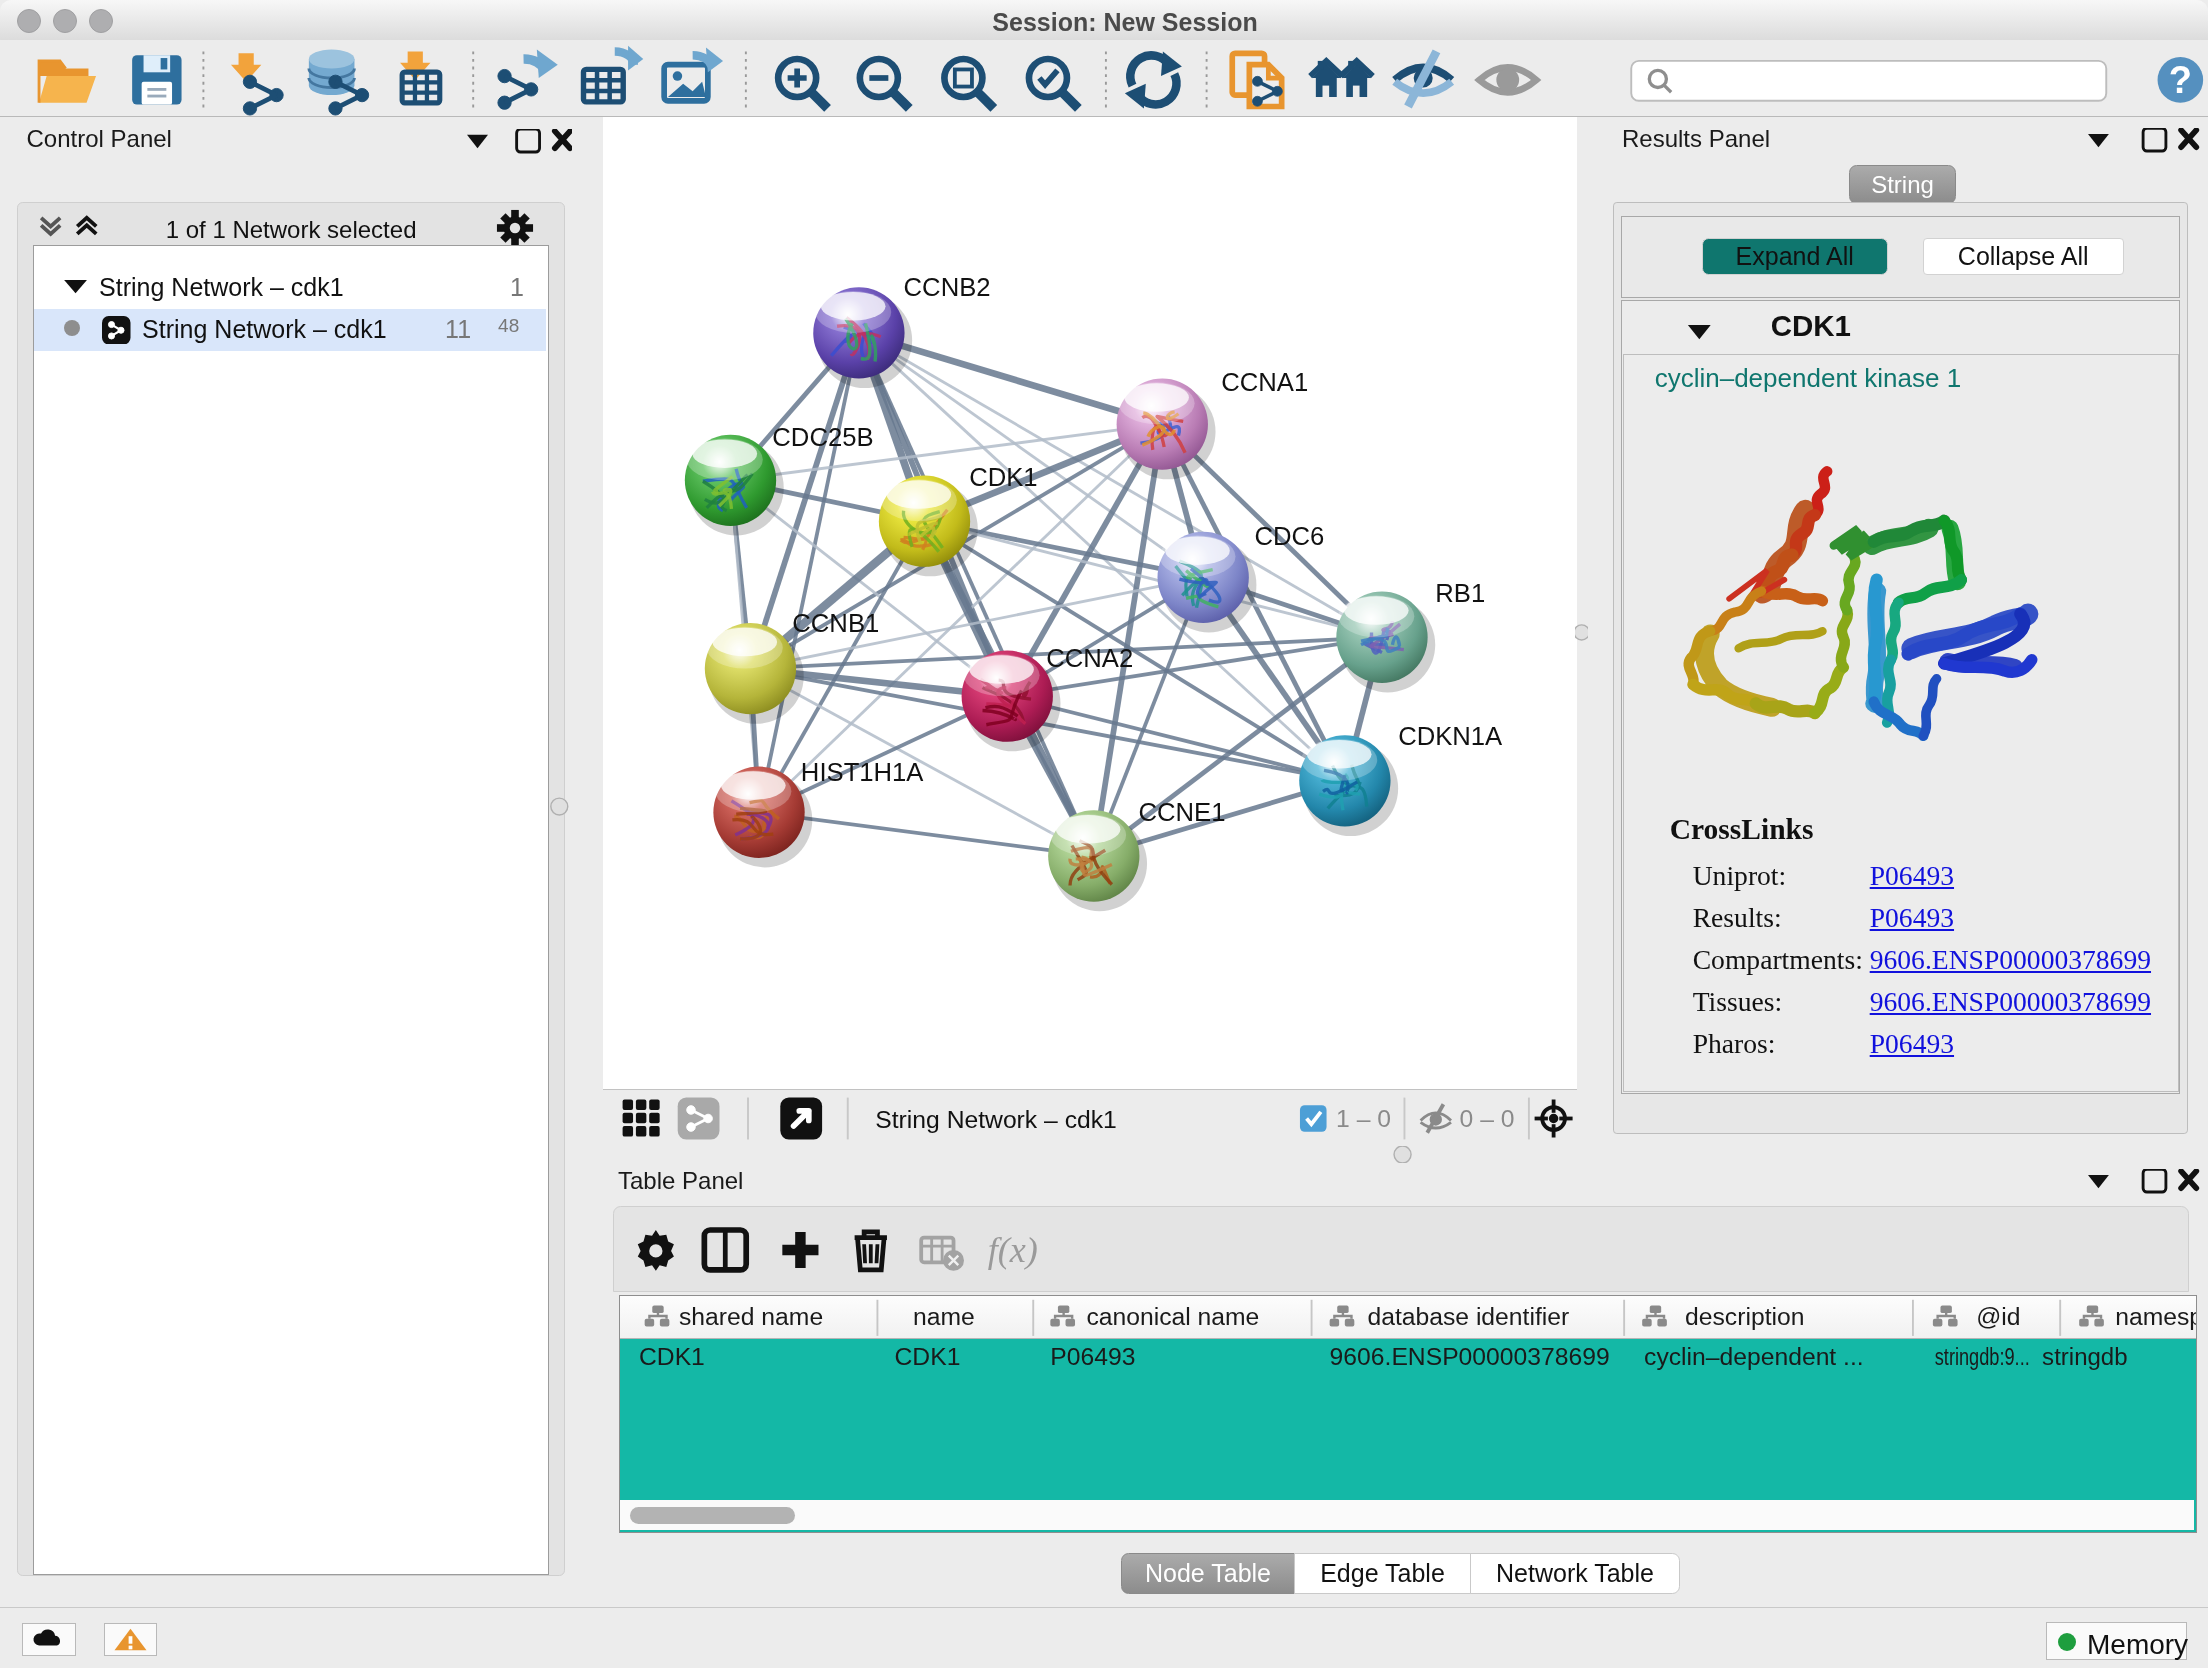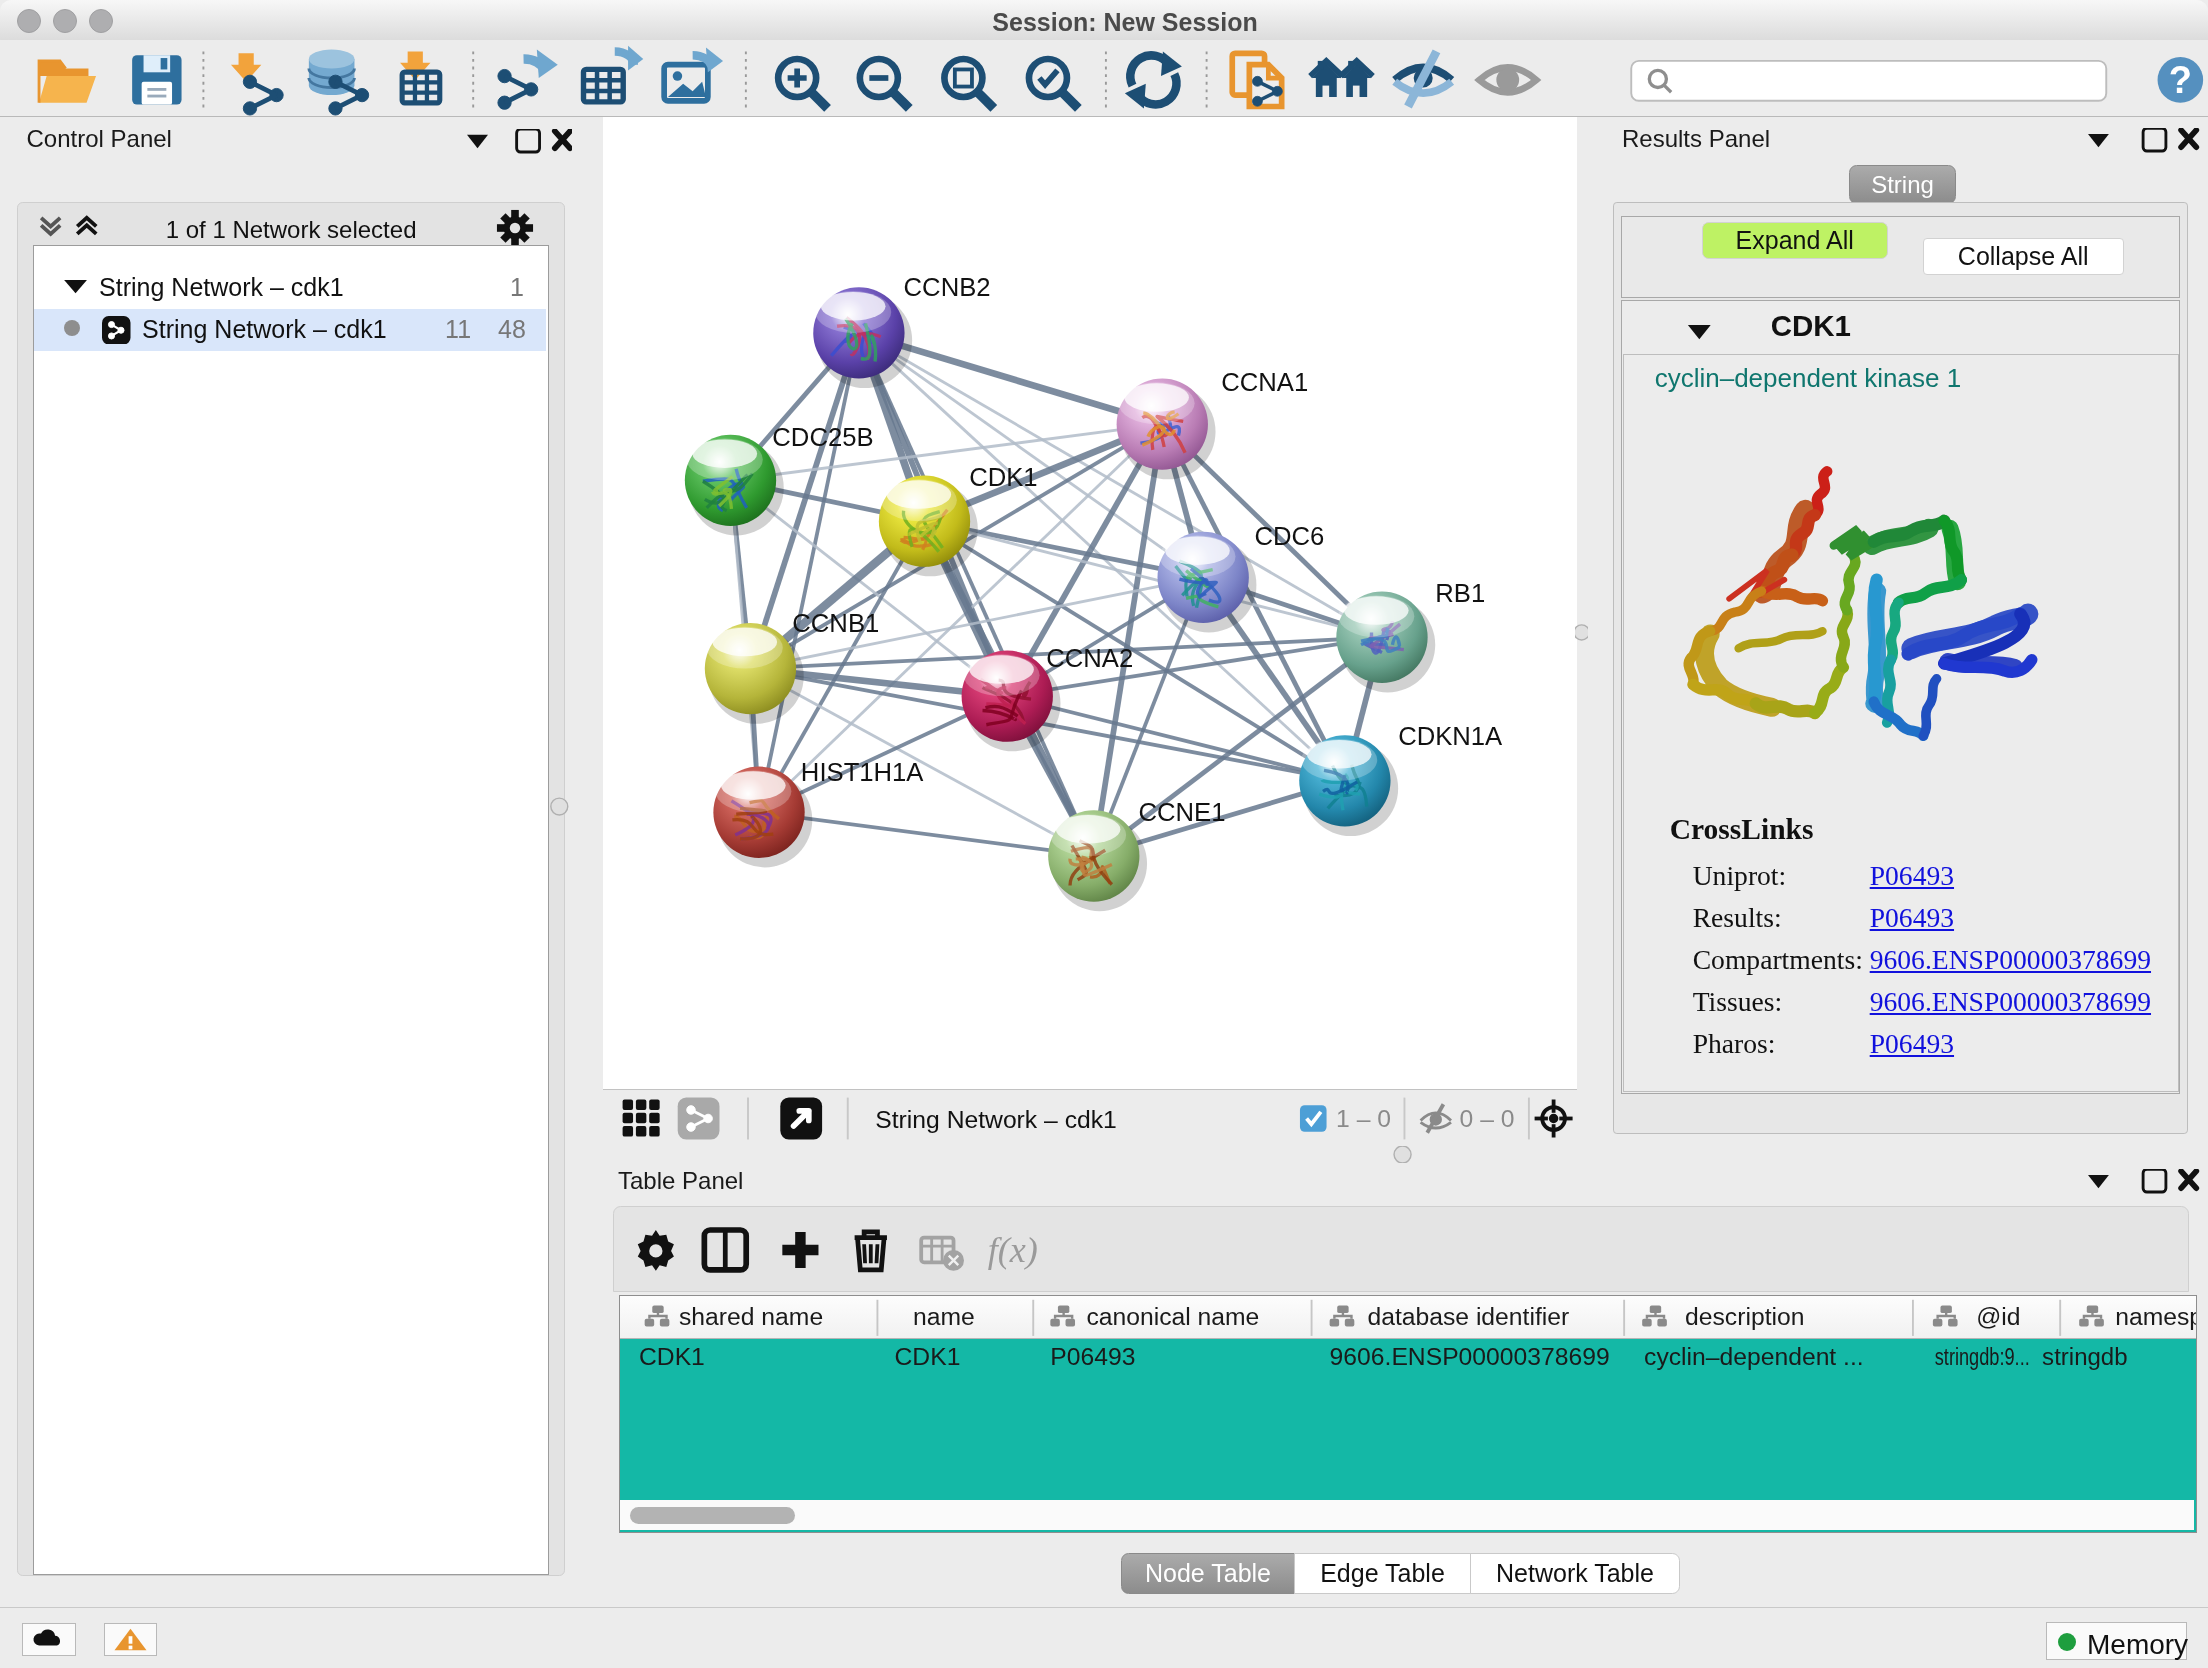--- a/index.html
+++ b/index.html
@@ -220,21 +220,21 @@
             <rect width="30" height="30" rx="7" fill="#111"></rect>
             <g fill="#fff" stroke="#fff">
               <circle cx="20" cy="15" r="3.2"></circle>
               <circle cx="10" cy="9" r="3.2"></circle>
               <circle cx="10" cy="21" r="3.2"></circle>
               <path d="M20 15 L10 9 M20 15 L10 21" stroke-width="2.2"></path>
             </g>
           </svg>
         <span class="abs" style="left:108px;top:5.7px;font-size:25px;color:#111;">String Network – cdk1</span>
         <span class="abs" style="left:411px;top:5.7px;font-size:25px;color:#777;">11</span>
-        <span class="abs" style="left:464px;top:5.7px;font-size:25px;color:#777;">48</span>
+        <span class="abs" style="left:464px;top:5.7px;font-size:19px;color:#777;">48</span>
       </div>
     </div>
   </div>
 </div>
 <svg class="abs" style="left:548px;top:117px;" width="32" height="1029" viewBox="0 0 34 1082">
     <circle cx="12" cy="727" r="9" fill="#e0e0e0" stroke="#b0b0b0" stroke-width="1.5"></circle>
   </svg>
 <div id="netpanel" class="abs" style="left:603px;top:117px;width:974px;height:1029px;background:#fff;">
 <svg class="abs" style="left:0;top:0;" width="974" height="972" viewBox="0 0 1024 1022">
 <defs>
@@ -635,21 +635,21 @@
 <div id="rpanel" class="abs" style="left:1586px;top:117px;width:622px;height:1029px;">
  <div class="abs ptitle" style="left:36px;top:7.6px;">Results Panel</div>
  <svg class="abs" style="left:502px;top:11.4px;" width="114" height="27" viewBox="0 0 120 28">
       <path d="M0 6 L22 6 L11 20 Z" fill="#111"></path>
       <rect x="58" y="0" width="24" height="24" rx="4" fill="none" stroke="#111" stroke-width="3"></rect>
       <path d="M98 2 L114 20 M114 2 L98 20" stroke="#111" stroke-width="6" stroke-linecap="round"></path>
     </svg>
  <div class="tab tabsel abs" style="left:263px;top:48px;width:105px;height:37px;line-height:37px;border-radius:7.6px;">String</div>
  <div class="abs" style="left:27px;top:85px;width:573px;height:930px;background:#e7e7e7;border:1px solid #bdbdbd;border-radius:3.8px;">
   <div class="abs" style="left:6.7px;top:13.3px;width:557px;height:80px;border:1px solid #a8a8a8;background:#e9e9e9;">
-   <div class="abs" style="left:80px;top:5px;width:184px;height:35px;background:#bef264;border:1px solid #d2d2d2;border-radius:6.7px;text-align:center;line-height:35px;font-size:25px;color:#111;">Expand All</div>
+   <div class="abs" style="left:80px;top:21px;width:184px;height:35px;background:#0f766e;border:1px solid #d2d2d2;border-radius:6.7px;text-align:center;line-height:35px;font-size:25px;color:#111;">Expand All</div>
    <div class="abs" style="left:301px;top:21px;width:199px;height:35px;background:#fff;border:1px solid #d2d2d2;border-radius:4px;text-align:center;line-height:35px;font-size:25px;color:#111;">Collapse All</div>
   </div>
   <div class="abs" style="left:6.7px;top:97px;width:557px;height:792px;border:1px solid #a8a8a8;background:#ececec;">
    <svg class="abs" style="left:64px;top:21px;" width="28.5" height="21" viewBox="0 0 30 22">
           <path d="M2 3 L26 3 L14 18 Z" fill="#111"></path>
         </svg>
    <div class="abs" style="left:149px;top:7.6px;font-size:29.5px;font-weight:bold;color:#111;">CDK1</div>
    <div class="abs" style="left:1px;top:53px;width:554px;height:736px;border:1px solid #bdbdbd;background:#ececec;">
     <div class="abs" style="left:31px;top:7.6px;font-size:26px;color:#0f766e;">cyclin–dependent kinase 1</div>
     <svg class="abs" style="left:48px;top:103px;" width="376" height="314" viewBox="0 0 395 330">

